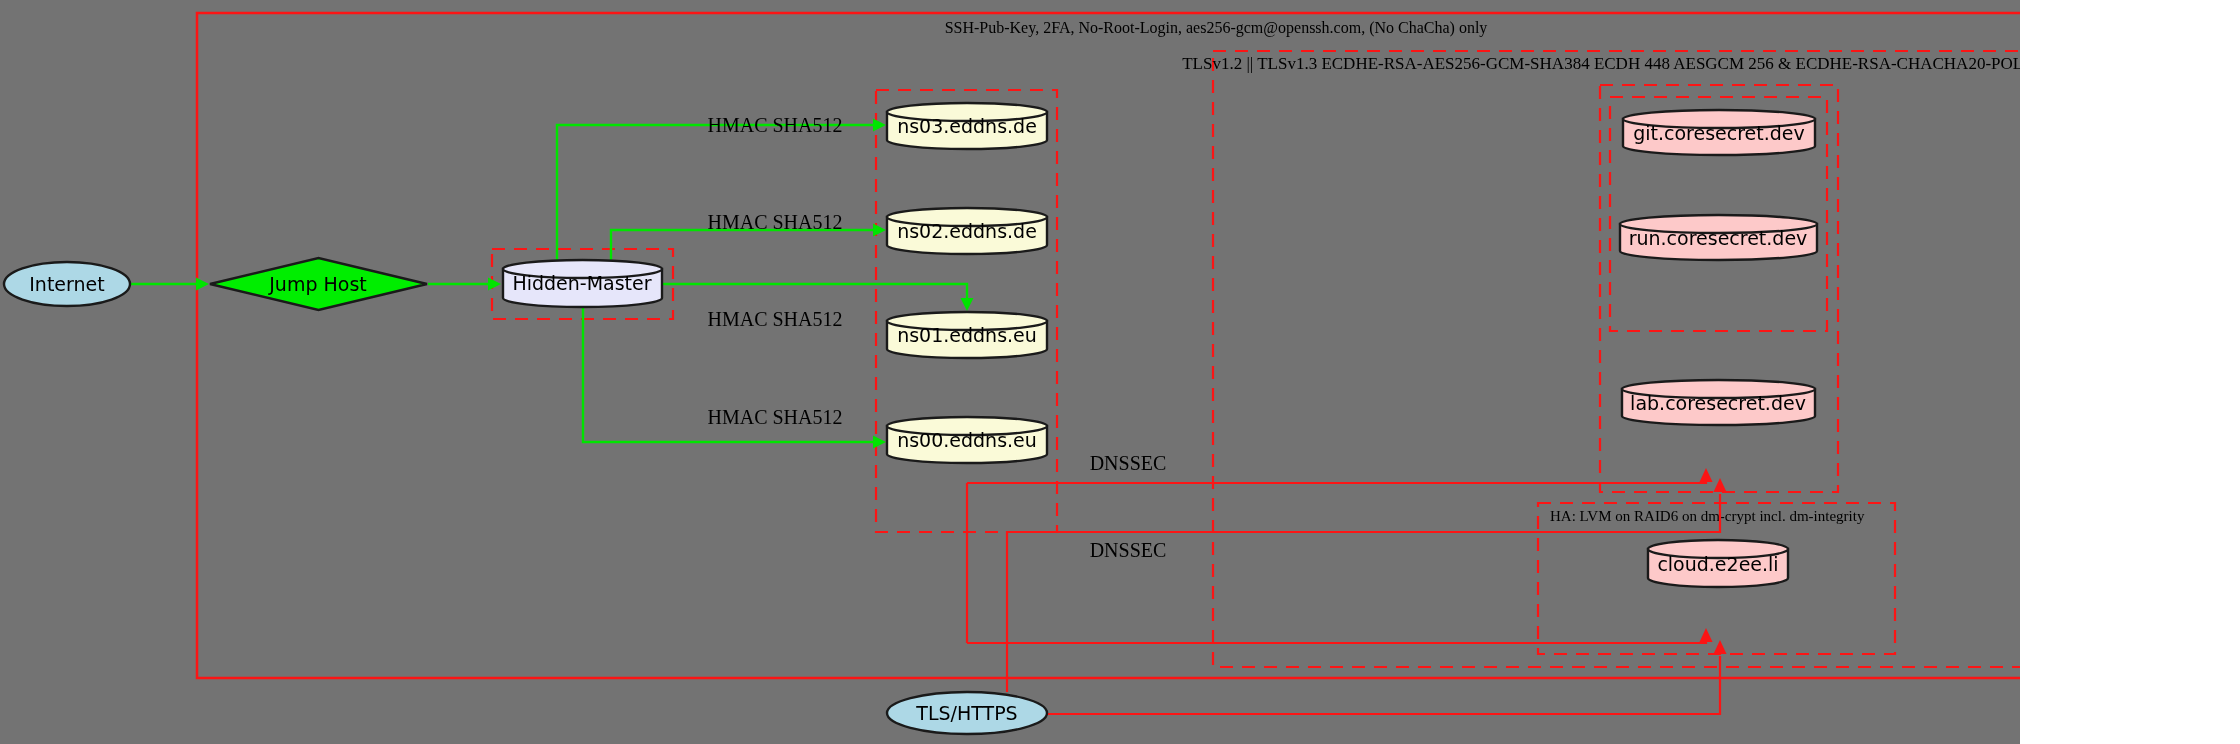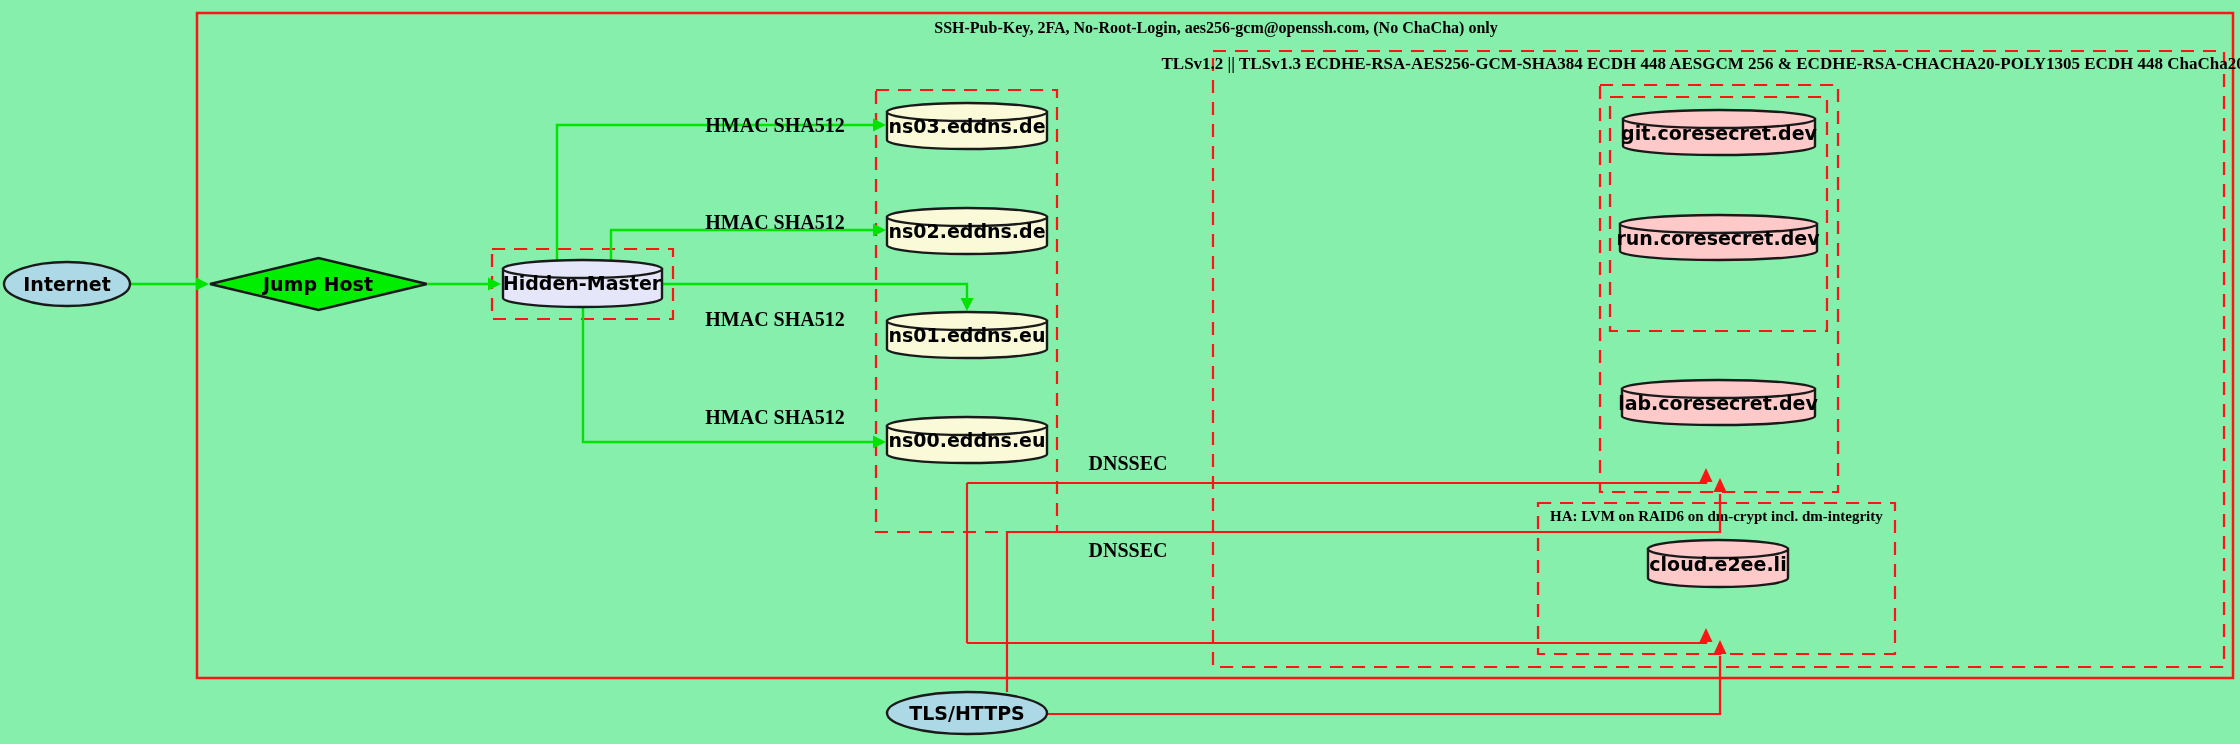--- a/index.html
+++ b/index.html
@@ -1,16 +1,16 @@
 <!DOCTYPE html>
 <html><head>
 <meta charset="utf-8">
 <style>
   html,body{margin:0;padding:0;background:#ffffff;}
-  .stage{position:relative;width:2240px;height:744px;background:#86efac;overflow:hidden;font-weight:bold;}
+  .stage{position:relative;width:2020px;height:744px;background:#737373;overflow:hidden;}
   svg{display:block;}
   .node-label{font-family:"DejaVu Sans",sans-serif;font-size:19px;fill:#000;text-anchor:middle;}
   .edge-label{font-family:"Liberation Serif",serif;font-size:20px;fill:#000;text-anchor:middle;}
   .cluster-label{font-family:"Liberation Serif",serif;fill:#000;}
   .ssh-label{font-size:16px;text-anchor:middle;}
   .tls-label{font-size:17px;text-anchor:middle;}
   .ha-label{font-size:15px;text-anchor:start;}
   .box-solid{fill:none;stroke:#fb1515;stroke-width:2.5;}
   .box-dashed{fill:none;stroke:#fb1515;stroke-width:2.2;stroke-dasharray:13 9;}
   .gline{fill:none;stroke:#00e400;stroke-width:2.4;}

